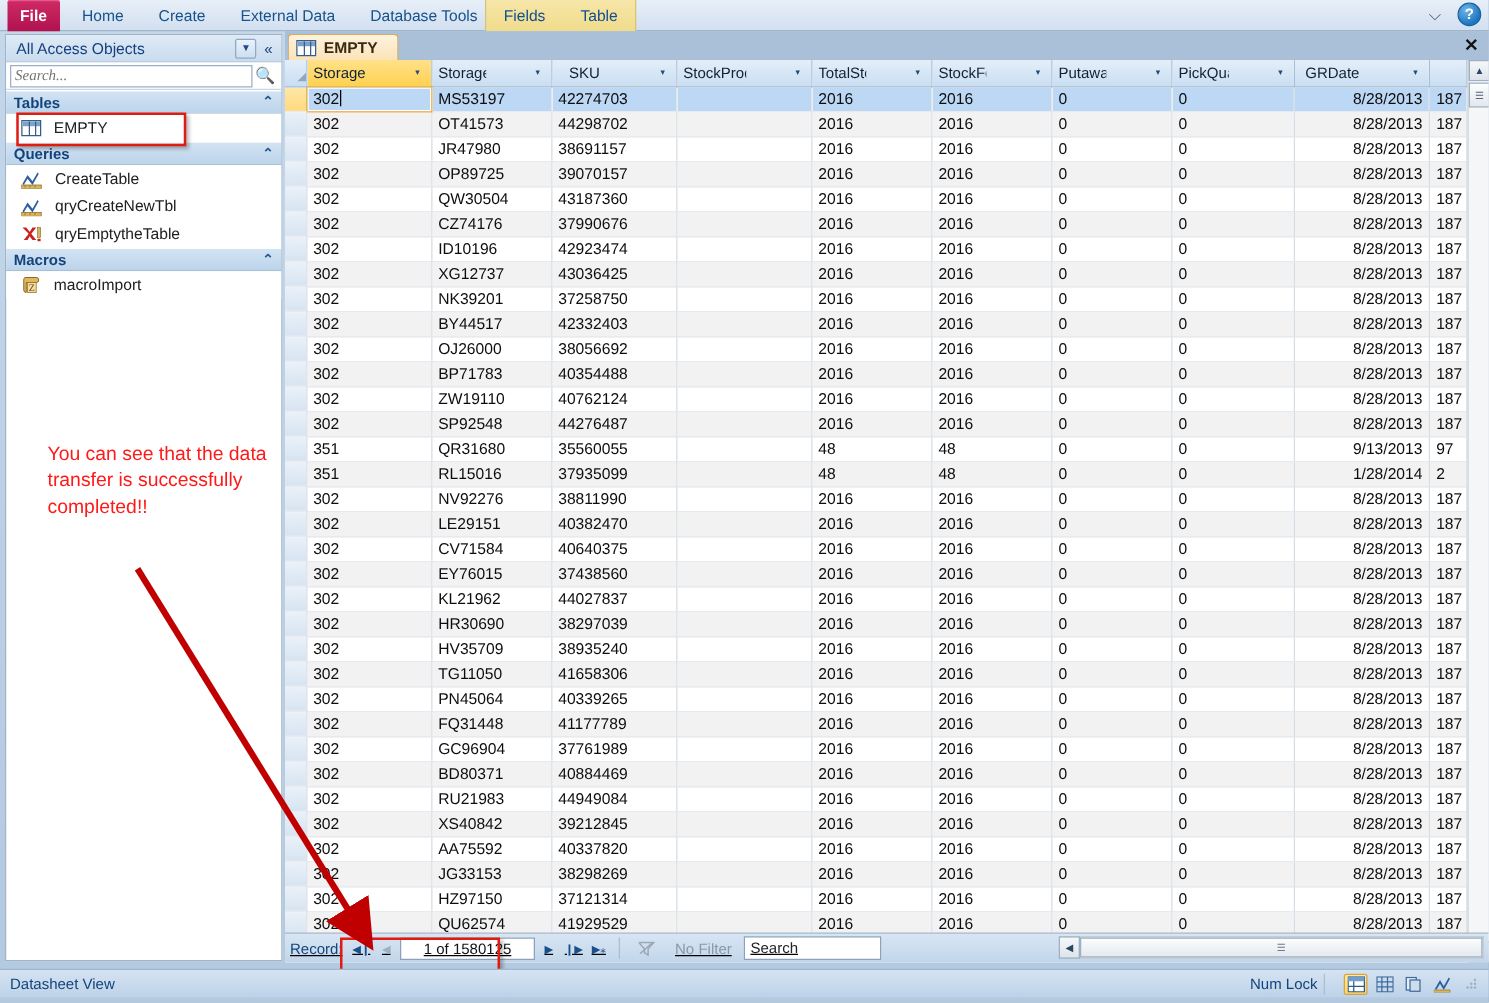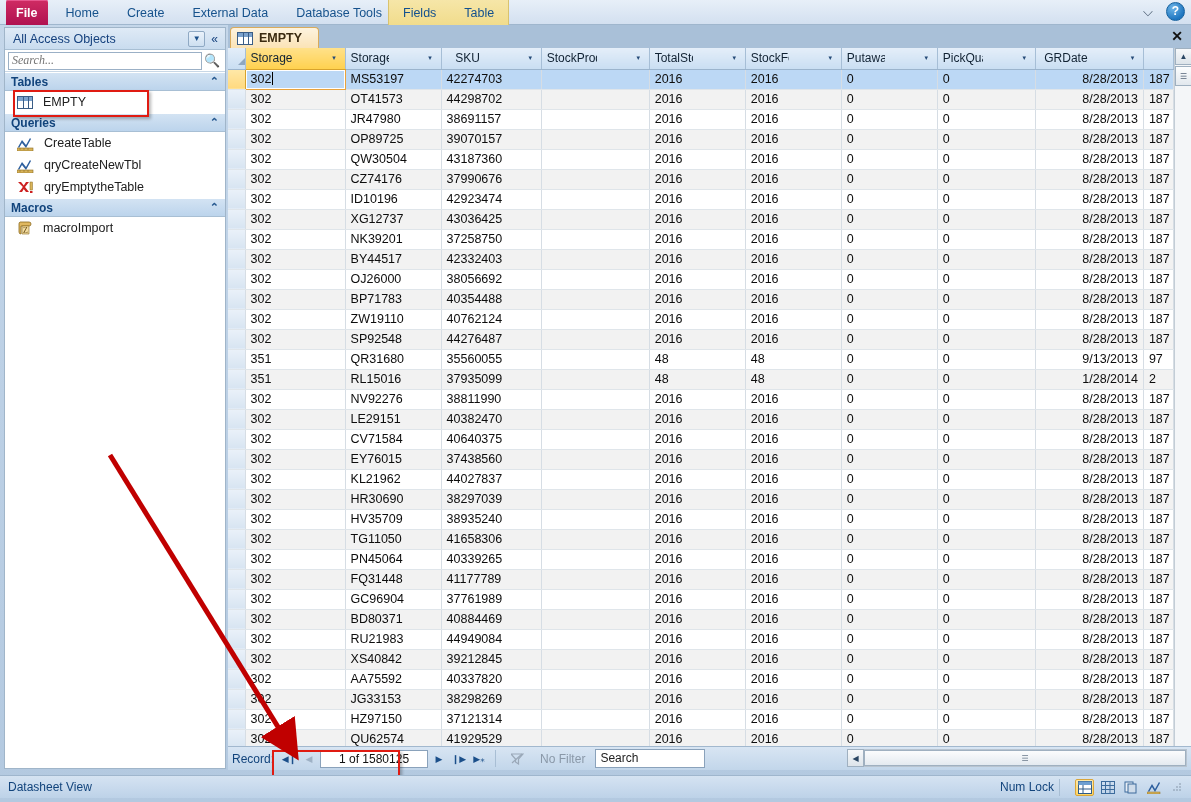--- a/index.html
+++ b/index.html
@@ -229,21 +229,21 @@
     display: flex; align-items: center; justify-content: center;
     font-size: 8px; color: #55657a; letter-spacing: 0;
   }
   .vs-track { position: absolute; top: 17px; bottom: 17px; left: 0; width: 17px; background: #f4f6f8; }
 
   
   .recbar {
     position: absolute; left: 228px; bottom: 32px; width: 963px; height: 24px;
     background: linear-gradient(#d8e5f3, #c2d6ea);
     border-top: 1px solid #a2b8ce;
-    display: flex; align-items: center; padding-left: 4px; gap: 2px;
+    display: flex; align-items: center; padding-left: 4px; gap: 2px; text-decoration: underline;
   }
   .recbar .lbl { color: #12447c; font-size: 12px; margin-right: 4px; }
   .nav-btn {
     width: 18px; height: 18px; display: flex; align-items: center; justify-content: center;
     color: #1b4f8a; font-size: 9px;
   }
   .nav-btn.dim { color: #9eb1c5; }
   .rec-input {
     width: 108px; height: 18px; border: 1px solid #8aa2bb; background: #fff;
     font-size: 12px; color: #111; text-align: center; line-height: 16px;
@@ -386,20 +386,21 @@
             <path d="M5,5 h7 v8 h-7 z" fill="#f3dda2" stroke="#8c6a20" stroke-width="0.6"></path>
             <text x="6" y="12" font-size="8" fill="#6b4d12" font-family="serif">Z</text>
           </svg>
         </span>
         <span class="ilabel">macroImport</span>
       </div>
 
       <div class="hl-box" style="left:8px; top:62px; width:136px; height:27px;"></div>
     </div>
 
+    <div class="annot">You can see that the data transfer is successfully completed!!</div>
 
     <div class="docarea">
       <div class="tabstrip">
         <div class="doc-tab">
           <span class="icon-table"></span>
           <span>EMPTY</span>
         </div>
         <div class="tab-close">✕</div>
       </div>
 

